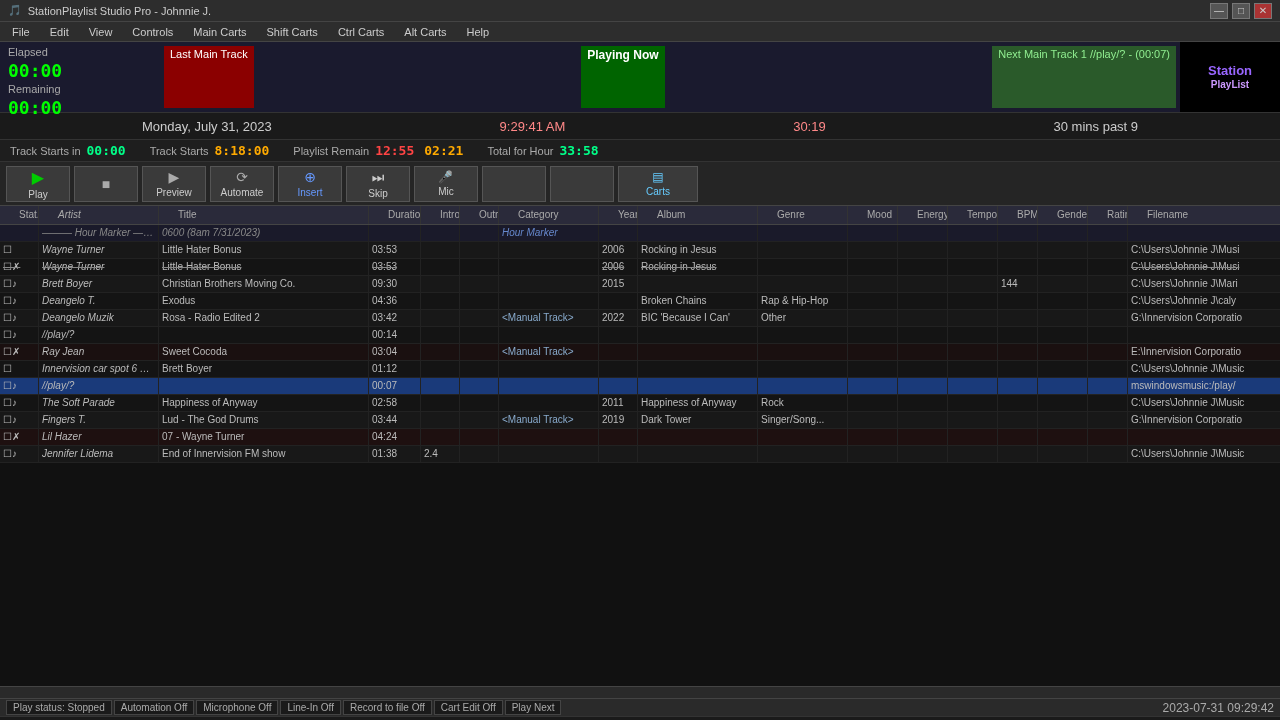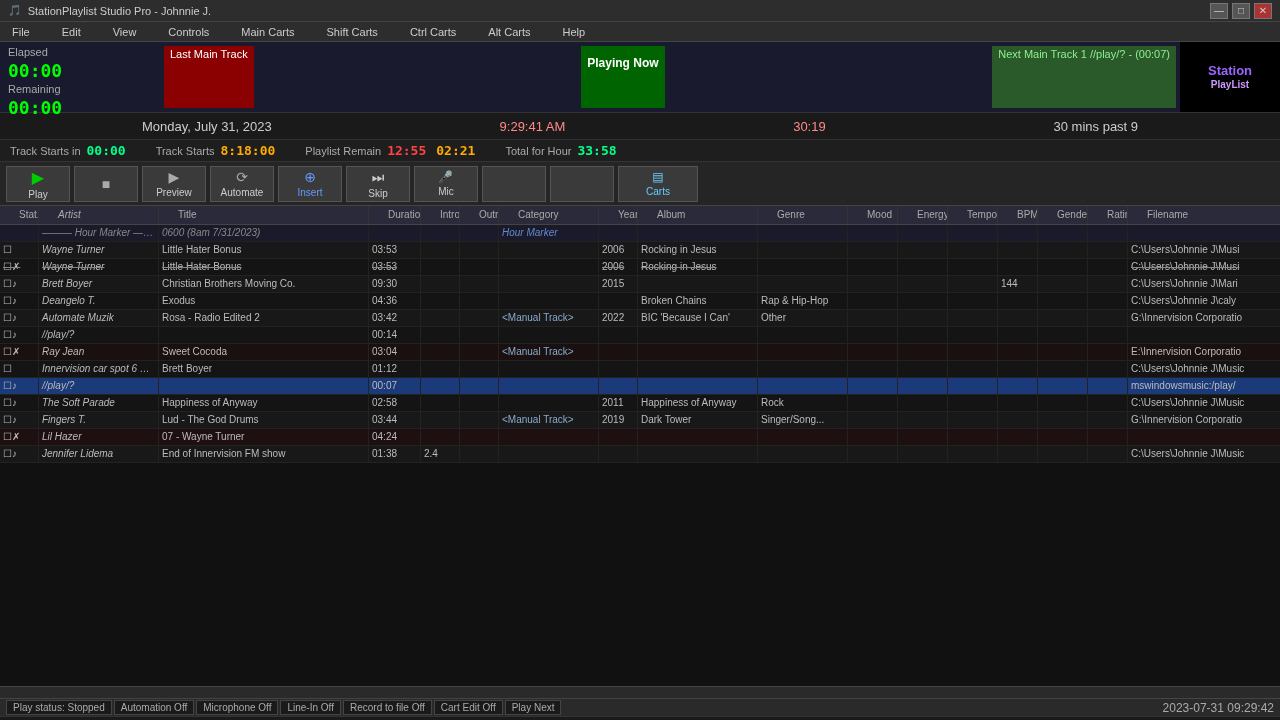--- a/index.html
+++ b/index.html
@@ -29,21 +29,21 @@
       color: #ccc; font-size: 10px; display: flex; align-items: center; justify-content: center;
       cursor: pointer;
     }
     
     #menu-bar {
       background: #2d2d2d;
       height: 20px;
       display: flex;
       align-items: center;
       padding: 0 4px;
-      gap: 16px;
+      gap: 4px;
       border-bottom: 1px solid #444;
     }
     .menu-item {
       padding: 2px 8px;
       color: #ccc;
       font-size: 11px;
       cursor: pointer;
     }
     
     #info-bar {
@@ -72,21 +72,21 @@
     }
     #last-main-track {
       background: #8b0000;
       color: #fff;
       padding: 2px 6px;
       font-size: 11px;
     }
     #playing-now {
       background: #006400;
       color: #fff;
-      padding: 10px 6px;
+      padding: 2px 6px;
       font-size: 12px;
       font-weight: bold;
     }
     #next-main-track {
       background: #2a5a2a;
       color: #90ee90;
       padding: 2px 6px;
       font-size: 11px;
     }
     #logo-section {
@@ -110,21 +110,21 @@
       padding: 0 28px;
     }
     .datetime-item { color: #ccc; font-size: 13px; }
     
     #track-info-bar {
       background: #1e1e1e;
       height: 22px;
       display: flex;
       align-items: center;
       padding: 0 10px;
-      gap: 30px;
+      gap: 24px;
       border-bottom: 1px solid #333;
     }
     .track-info-item { display: flex; align-items: center; gap: 6px; color: #aaa; font-size: 11px; }
     .track-info-value { color: #00ff88; font-size: 13px; font-weight: bold; font-family: monospace; }
     .track-info-value-red { color: #ff4444; font-size: 13px; font-weight: bold; font-family: monospace; }
     
     #toolbar {
       background: #252525;
       height: 44px;
       display: flex;
@@ -492,21 +492,21 @@
             <td class="col-mood"></td>
             <td class="col-energy"></td>
             <td class="col-tempo"></td>
             <td class="col-bpm"></td>
             <td class="col-gender"></td>
             <td class="col-rating"></td>
             <td class="col-filename">C:\Users\Johnnie J\caly</td>
           </tr>
           <tr style="background: rgb(24, 24, 24);">
             <td class="col-status">☐♪</td>
-            <td class="col-artist">Automate Muzik</td>
+            <td class="col-artist">Deangelo Muzik</td>
             <td class="col-title">Rosa - Radio Edited 2</td>
             <td class="col-duration">03:42</td>
             <td class="col-intro"></td>
             <td class="col-outro"></td>
             <td class="col-category" style="color: rgb(136, 170, 204);">&lt;Manual Track&gt;</td>
             <td class="col-year">2022</td>
             <td class="col-album">BIC 'Because I Can'</td>
             <td class="col-genre">Other</td>
             <td class="col-mood"></td>
             <td class="col-energy"></td>

